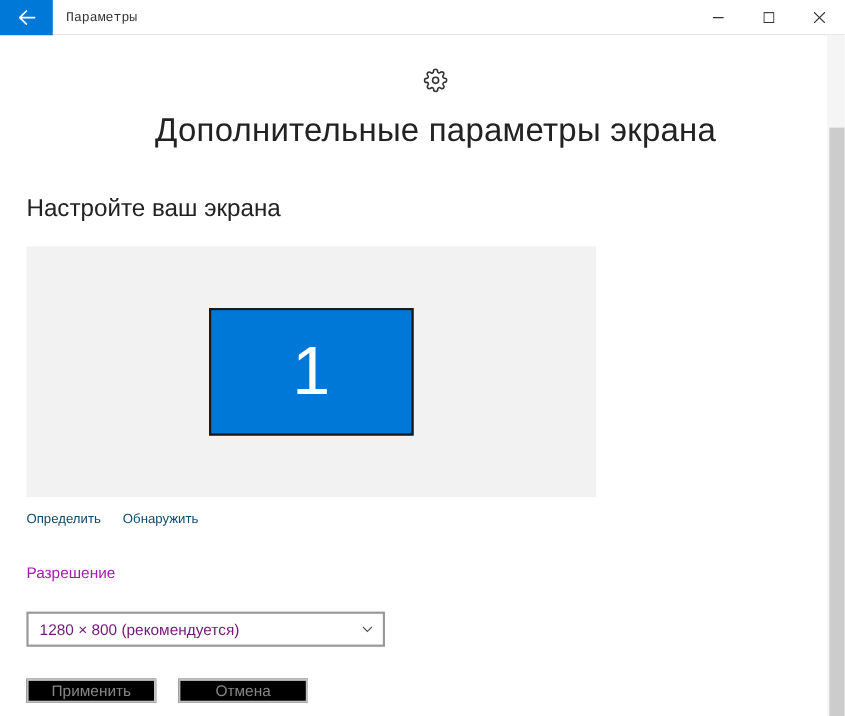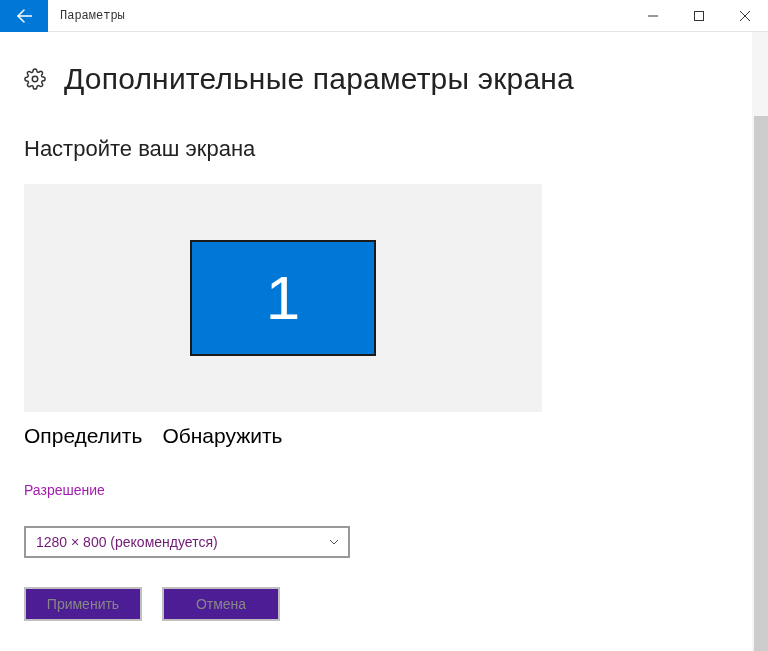--- a/index.html
+++ b/index.html
@@ -49,20 +49,21 @@
 
     
     .content {
       padding: 30px 0 0 24px;
     }
     .page-header {
       display: flex;
       align-items: center;
       gap: 18px;
       margin-bottom: 40px;
+      flex-direction: column;
     }
     .gear-icon { width: 22px; height: 22px; color: #333; flex-shrink: 0; }
     .page-title {
       font-size: 30px;
       font-weight: 300;
       color: #222;
       letter-spacing: 0.2px;
     }
     .section-title {
       font-size: 22px;
@@ -93,22 +94,22 @@
       font-weight: 200;
       color: #fff;
       line-height: 1;
     }
     .display-links {
       display: flex;
       gap: 20px;
       margin-bottom: 34px;
     }
     .display-links span {
-      color: #000000;
-      font-size: 21px;
+      color: #0c4a6e;
+      font-size: 12px;
       cursor: pointer;
     }
     .field-label {
       font-size: 14px;
       color: #a21caf;
       margin-bottom: 28px;
     }
     .select {
       width: 326px;
       height: 32px;
@@ -119,23 +120,23 @@
       padding: 0 8px 0 10px;
       font-size: 14px;
       color: #701a75;
       background: #fff;
       margin-bottom: 29px;
     }
     .select-chevron { color: #555; }
     .button-row { display: flex; gap: 20px; }
     .btn {
       width: 118px;
-      height: 34px;
+      height: 22px;
       border: 2px solid #bfbfbf;
-      background: #4c1d95;
+      background: #000000;
       color: #878787;
       font-size: 14px;
       display: flex;
       align-items: center;
       justify-content: center;
       font-family: inherit;
     }
     
     .scrollbar-track {
       position: absolute;

